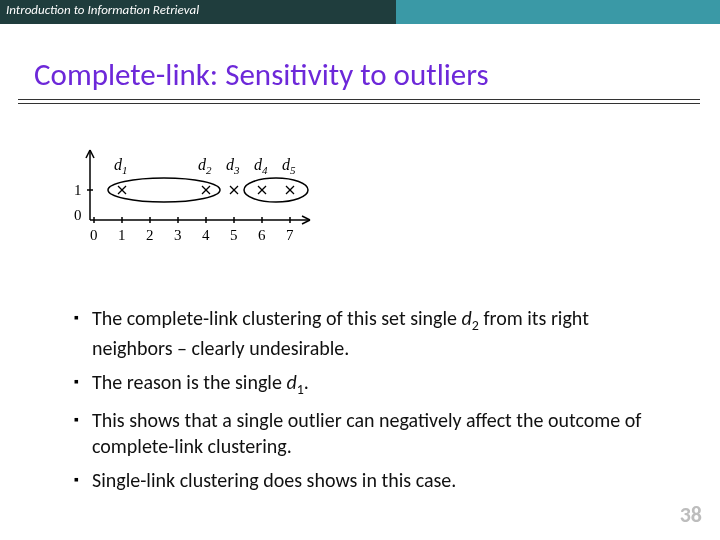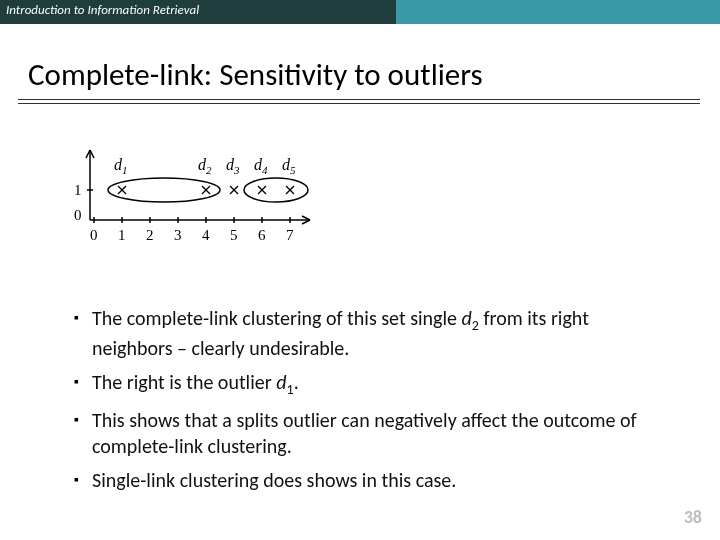--- a/index.html
+++ b/index.html
@@ -39,22 +39,22 @@
     font-family: Calibri, Arial, sans-serif;
   }
   .title-block {
     position: absolute;
     left: 18px;
     top: 55px;
     width: 682px;
   }
   .title {
     font-size: 31px;
-    color: #000000;
-    margin: 0 0 6px 10px;
+    color: #6d28d9;
+    margin: 0 0 6px 16px;
     font-weight: 400;
   }
   .title-rules {
     border-top: 1px solid #333;
     height: 3px;
     border-bottom: 1px solid #333;
     width: 100%;
   }
   .diagram {
     position: absolute;
@@ -93,21 +93,21 @@
   }
   .bullet-text {
     flex: 1;
   }
   .ital { font-style: italic; }
   sub { font-size: 0.7em; }
   .pagenum {
     position: absolute;
     right: 18px;
     bottom: 12px;
-    font-size: 18px;
+    font-size: 22px;
     color: #bdbdbd;
     font-weight: bold;
   }
 </style>
 </head>
 <body>
 
 <div class="header-bar">
   <div class="header-dark"></div>
   <div class="header-teal"></div>
@@ -192,27 +192,27 @@
   <ul>
     <li class="bullet-row">
       <span class="bullet-mark">▪</span>
       <span class="bullet-text">
         <span>The complete-link clustering of this set single </span><span class="ital">d</span><sub>2</sub><span> from its right neighbors – clearly undesirable.</span>
       </span>
     </li>
     <li class="bullet-row">
       <span class="bullet-mark">▪</span>
       <span class="bullet-text">
-        <span>The right is the outlier </span><span class="ital">d</span><sub>1</sub><span>.</span>
-      </span>
-    </li>
-    <li class="bullet-row">
-      <span class="bullet-mark">▪</span>
-      <span class="bullet-text">
-        <span>This shows that a splits outlier can negatively affect the outcome of complete-link clustering.</span>
+        <span>The reason is the single </span><span class="ital">d</span><sub>1</sub><span>.</span>
+      </span>
+    </li>
+    <li class="bullet-row">
+      <span class="bullet-mark">▪</span>
+      <span class="bullet-text">
+        <span>This shows that a single outlier can negatively affect the outcome of complete-link clustering.</span>
       </span>
     </li>
     <li class="bullet-row">
       <span class="bullet-mark">▪</span>
       <span class="bullet-text">
         <span>Single-link clustering does shows in this case.</span>
       </span>
     </li>
   </ul>
 </div>

